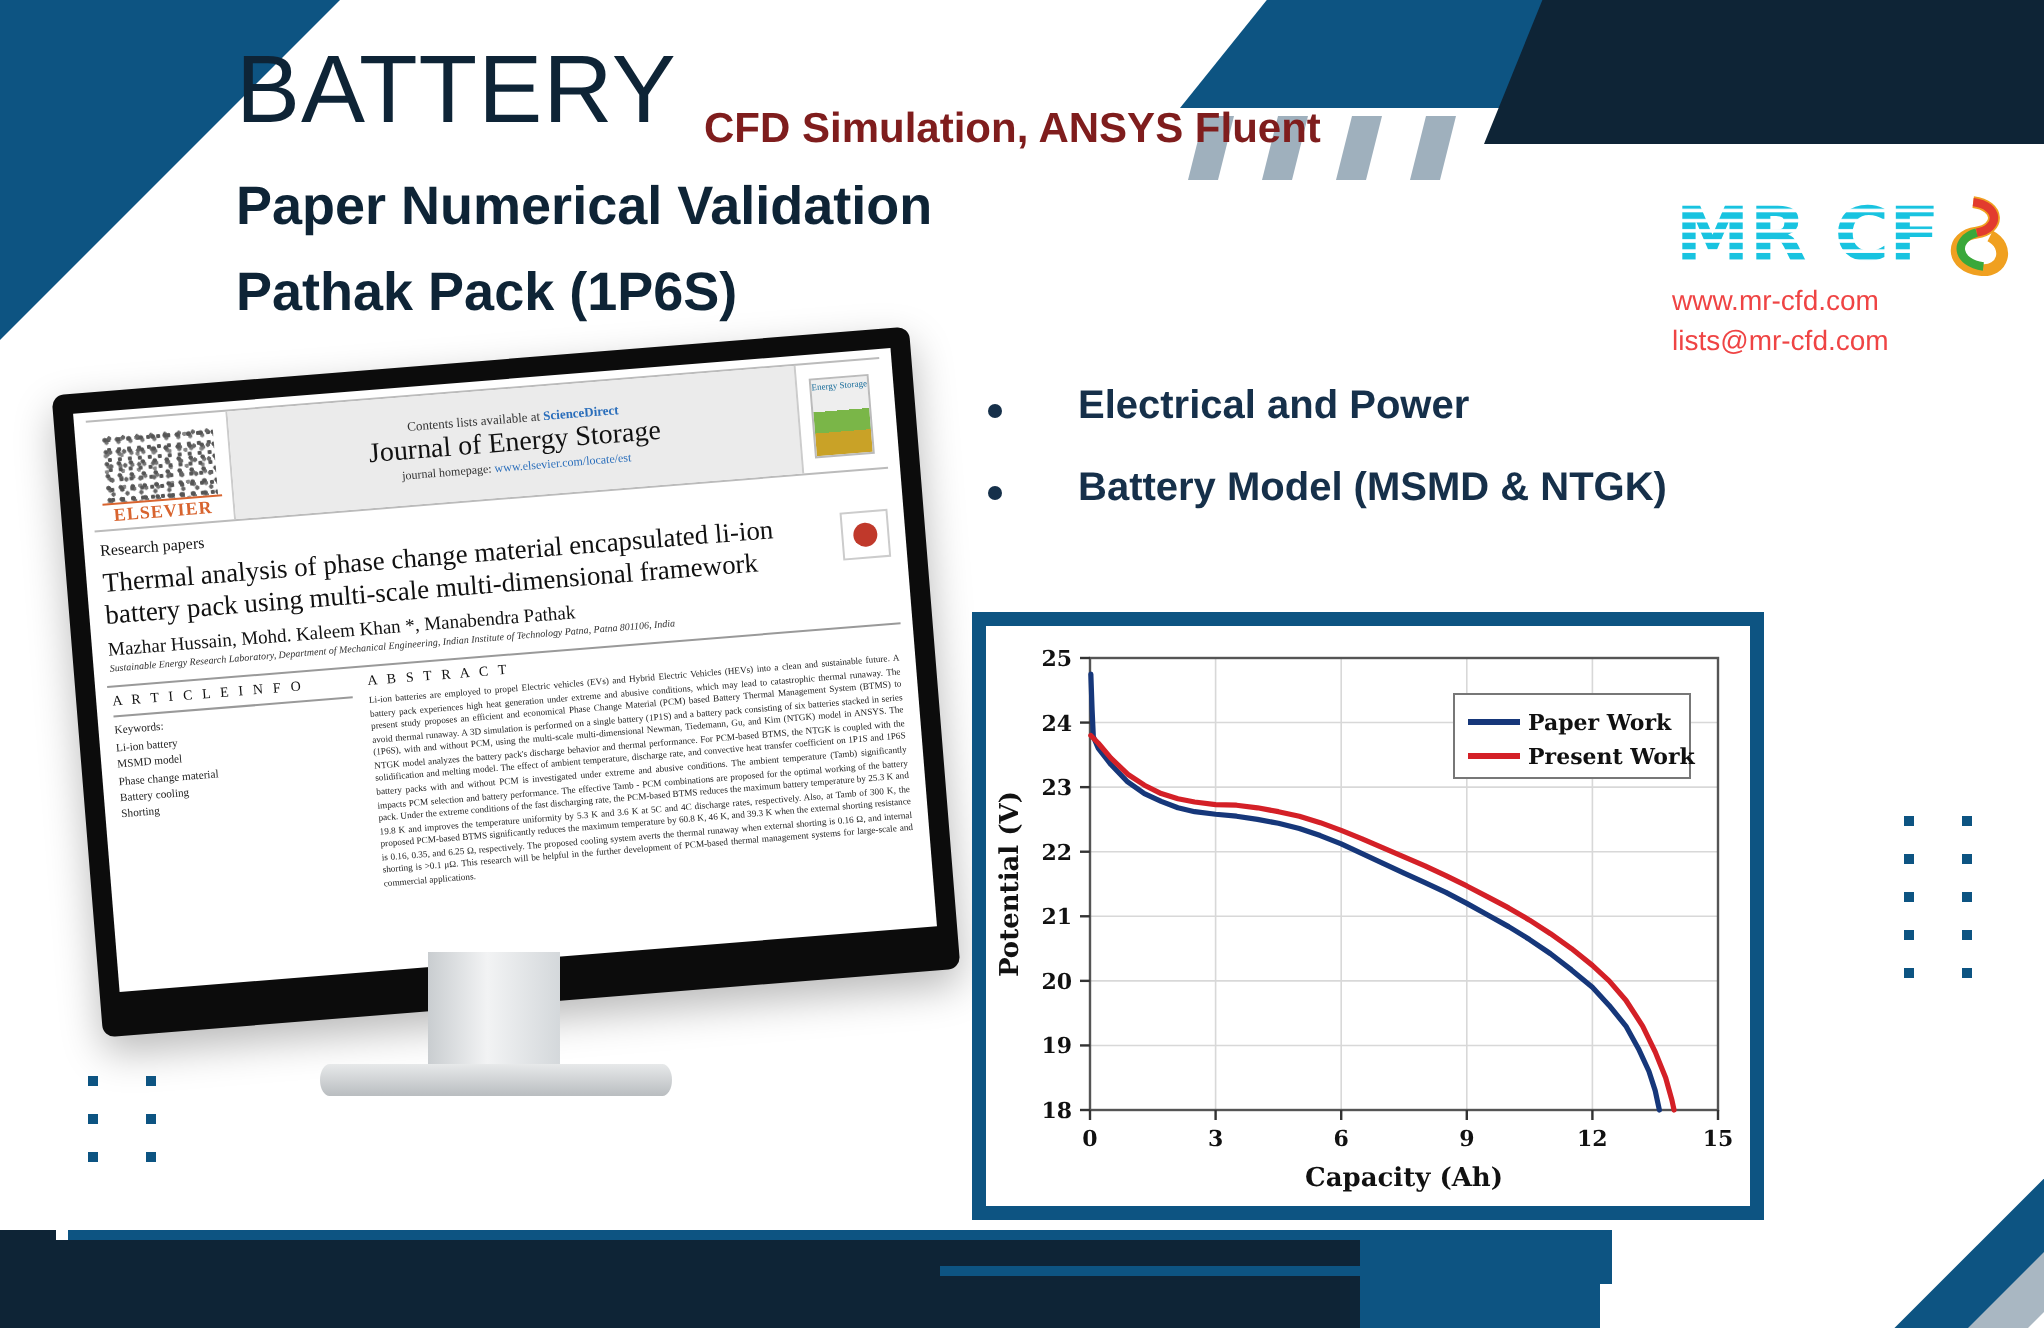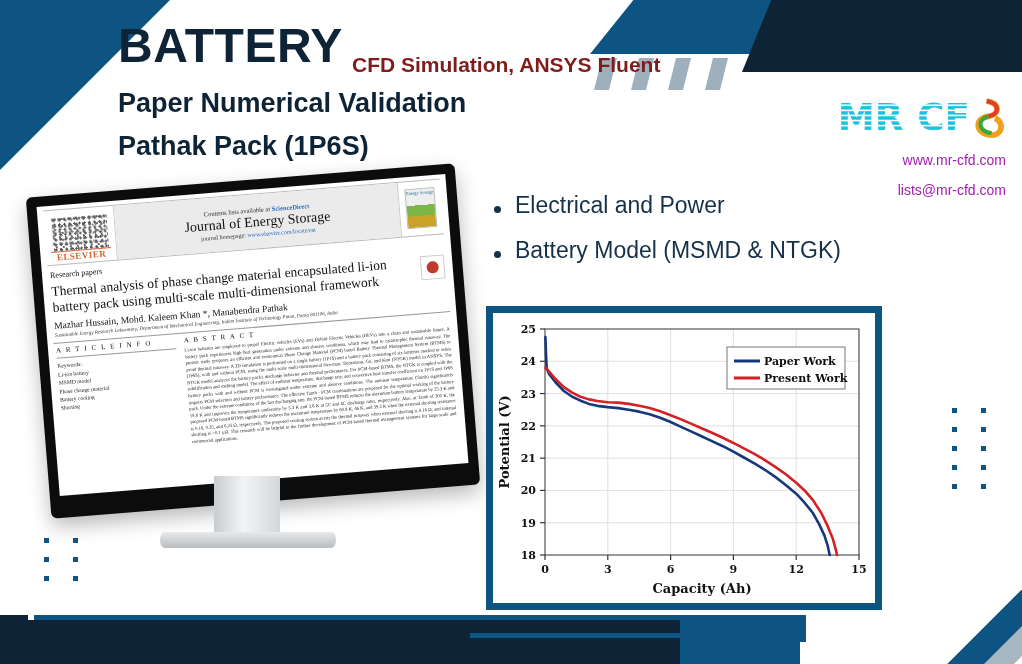--- a/index.html
+++ b/index.html
@@ -36,36 +36,36 @@
   .bl-dark{position:absolute;left:0;bottom:0;width:790px;height:44px;background:#0e2436;
     clip-path:polygon(0 0,790px 0,740px 44px,0 44px);}
   .br-blue-low{position:absolute;right:222px;bottom:0;width:120px;height:44px;background:#0d5482;}
   .br-frame{position:absolute;right:222px;bottom:26px;width:330px;height:5px;background:#0d5482;}
 
   
   .dots{position:absolute;display:grid;gap:14px 24px;}
   .dot{width:5px;height:5px;background:#0d5482;}
 
   
-  .title{position:absolute;left:118px;top:22px;font-size:48px;font-weight:bold;
+  .title{position:absolute;left:118px;top:22px;font-size:48px;font-weight:normal;
     color:#0e2436;letter-spacing:0.5px;line-height:1;}
   .subtitle{position:absolute;left:352px;top:53px;font-size:21px;font-weight:bold;color:#7f1d1d;}
   .line2{position:absolute;left:118px;top:88px;font-size:27px;font-weight:bold;color:#0e2436;}
   .line3{position:absolute;left:118px;top:131px;font-size:27px;font-weight:bold;color:#0e2436;}
 
   
-  .logo-wrap{position:absolute;right:16px;top:96px;width:170px;text-align:right;}
+  .logo-wrap{position:absolute;right:16px;top:96px;width:170px;text-align:left;}
   .logo-mark{height:44px;display:block;margin:0 auto;}
-  .logo-url{font-size:14px;color:#a21caf;line-height:1.25;margin-top:12px;}
+  .logo-url{font-size:14px;color:#ef4444;line-height:1.25;margin-top:2px;}
 
   
   .bullets{position:absolute;left:494px;top:192px;}
   .bullet{display:flex;align-items:baseline;margin-bottom:18px;}
   .bdot{width:7px;height:7px;border-radius:50%;background:#16304a;margin-right:14px;flex:none;}
-  .btxt{font-size:23px;font-weight:normal;color:#16304a;}
+  .btxt{font-size:20px;font-weight:bold;color:#16304a;margin-left:24px;}
 
   
   .monitor{position:absolute;left:38px;top:180px;width:432px;height:330px;}
   .mon-body{position:absolute;left:0;top:0;width:430px;height:322px;
     background:#0c0c0c;border-radius:6px;
     transform:rotate(-4.6deg);box-shadow:0 8px 20px rgba(0,0,0,.28);
     padding:10px 10px 22px 10px;box-sizing:border-box;overflow:hidden;}
   .screen{width:100%;height:100%;background:#fff;overflow:hidden;position:relative;}
   .stand-neck{position:absolute;left:176px;top:296px;width:66px;height:64px;
     background:linear-gradient(90deg,#c9cdd0,#f2f3f4 45%,#d4d8db);}

